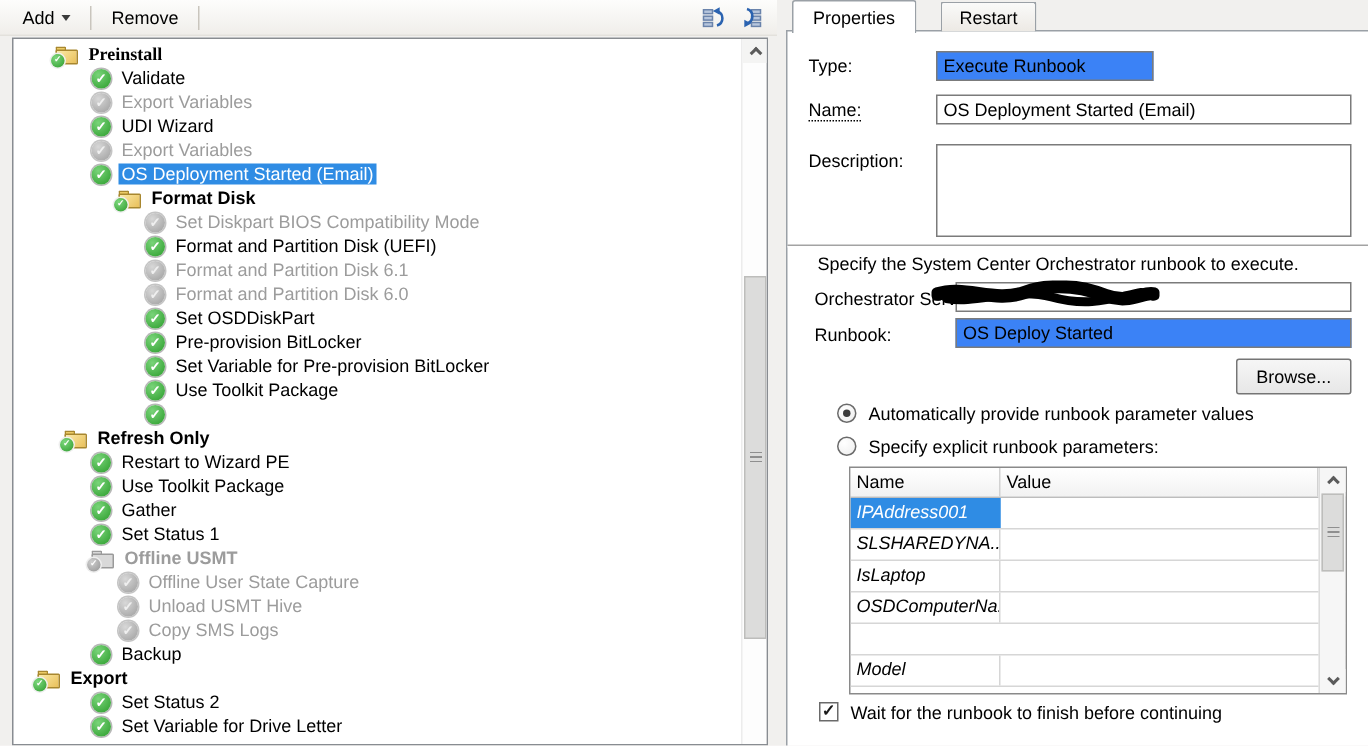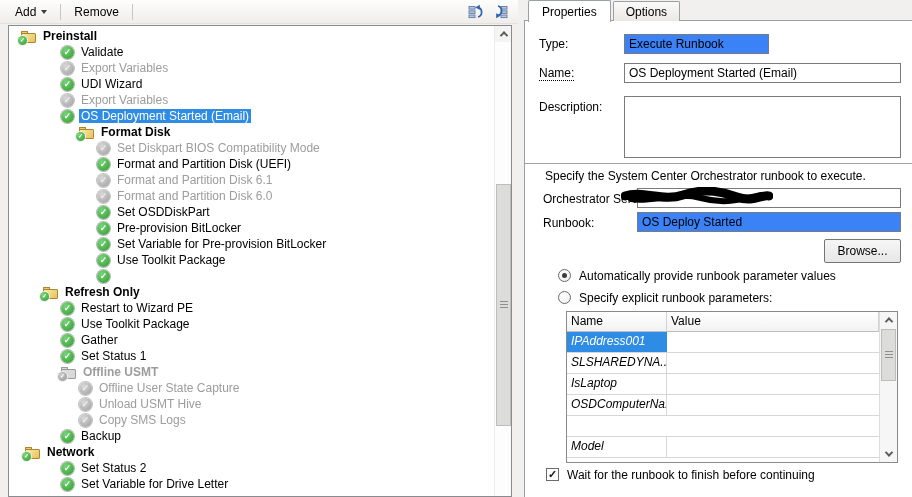--- a/index.html
+++ b/index.html
@@ -51,21 +51,21 @@
   .sbtn { position:absolute; left:0; width:17px; height:16px; background:#f4f4f3; display:flex; align-items:center; justify-content:center; }
   .chev-up { width:6px; height:6px; border-left:2px solid #5b5b5b; border-top:2px solid #5b5b5b; transform:rotate(45deg) translate(1px,1px); }
   .chev-dn { width:6px; height:6px; border-left:2px solid #5b5b5b; border-top:2px solid #5b5b5b; transform:rotate(225deg) translate(1px,1px); }
   .thumb { position:absolute; left:1px; width:15px; background:#dcdcdb; border:1px solid #bdbdbb;
            display:flex; align-items:center; justify-content:center; }
   .grip { width:8px; height:8px; background:repeating-linear-gradient(#8f8f8f 0 1px, transparent 1px 3px); }
 
   
   .tabstrip { position:absolute; left:528px; top:2px; height:19px; display:flex; align-items:flex-end; z-index:3; }
   .tab { padding:3px 12px 2px; border:1px solid #9aa0a6; border-bottom:none; background:linear-gradient(#fafaf9,#ece9e4);
-         border-radius:2px 2px 0 0; margin-right:2px; position:relative; }
+         border-radius:2px 2px 0 0; margin-right:16px; position:relative; }
   .tab.active { background:#fff; padding:4px 13px 3px; z-index:4; top:1px; }
   .tabbody { position:absolute; left:524px; top:20px; width:392px; height:481px; background:#fff;
              border:1px solid #9aa0a6; z-index:2; }
 
   .flabel { position:absolute; left:14px; }
   .gfield { position:absolute; background:#3b82f6; border:1px solid #7b7b7b; height:20px;
             line-height:18px; padding:0 4px; }
   .wfield { position:absolute; background:#fff; border:1px solid #7b7b7b; height:20px;
             font-family:"Liberation Sans", sans-serif; font-size:12px; padding:0 4px; }
   .dotted-u { border-bottom:1px dotted #000; }
@@ -140,21 +140,21 @@
           </g>
           <path d="M6 2 A5 5 0 0 1 6 11.6" fill="none" stroke="#2b63b0" stroke-width="1.7"></path>
           <path d="M4.2 14.2 L8.8 11.6 L4.2 9.2 Z" fill="#2b63b0"></path>
         </svg>
       </div>
     </div>
   </div>
 
   <div class="treewrap">
     <div class="treelist" id="tree-list">
-        <div class="trow" style="padding-left: 12px;">
+        <div class="trow" style="padding-left: 28px; font-family: Liberation Serif, serif;">
     <span class="fold">
             <span class="ftab"></span>
             <span class="fbody"></span>
             <span class="fbadge">✓</span>
           </span>
     <span class="lbl bold">Preinstall</span>
   </div>
         <div class="trow" style="padding-left: 52px;">
     <span class="circ green">✓</span>
     <span class="lbl">Validate</span>
@@ -265,21 +265,21 @@
         <div class="trow" style="padding-left: 52px;">
     <span class="circ green">✓</span>
     <span class="lbl">Backup</span>
   </div>
         <div class="trow" style="padding-left: 16px;">
     <span class="fold">
             <span class="ftab"></span>
             <span class="fbody"></span>
             <span class="fbadge">✓</span>
           </span>
-    <span class="lbl bold">Network</span>
+    <span class="lbl bold">Export</span>
   </div>
         <div class="trow" style="padding-left: 52px;">
     <span class="circ green">✓</span>
     <span class="lbl">Set Status 2</span>
   </div>
         <div class="trow" style="padding-left: 52px;">
     <span class="circ green">✓</span>
     <span class="lbl">Set Variable for Drive Letter</span>
   </div>
       </div>
@@ -288,21 +288,21 @@
           <span class="chev-up"></span>
         </div>
       <div class="thumb" style="top:158px; height:242px;">
           <span class="grip"></span>
         </div>
     </div>
   </div>
 
   <div class="tabstrip">
     <div class="tab active"><span>Properties</span></div>
-    <div class="tab"><span>Options</span></div>
+    <div class="tab"><span>Restart</span></div>
   </div>
 
   <div class="tabbody">
 
     <span class="flabel" style="top:16px">Type:</span>
     <div class="gfield" style="left:99px; top:13px; width:145px;">Execute Runbook</div>
 
     <span class="flabel dotted-u" style="top:45px">Name:</span>
     <input class="wfield" style="left: 99px; top: 42px; width: 277px;" value="OS Deployment Started (Email)">
 

